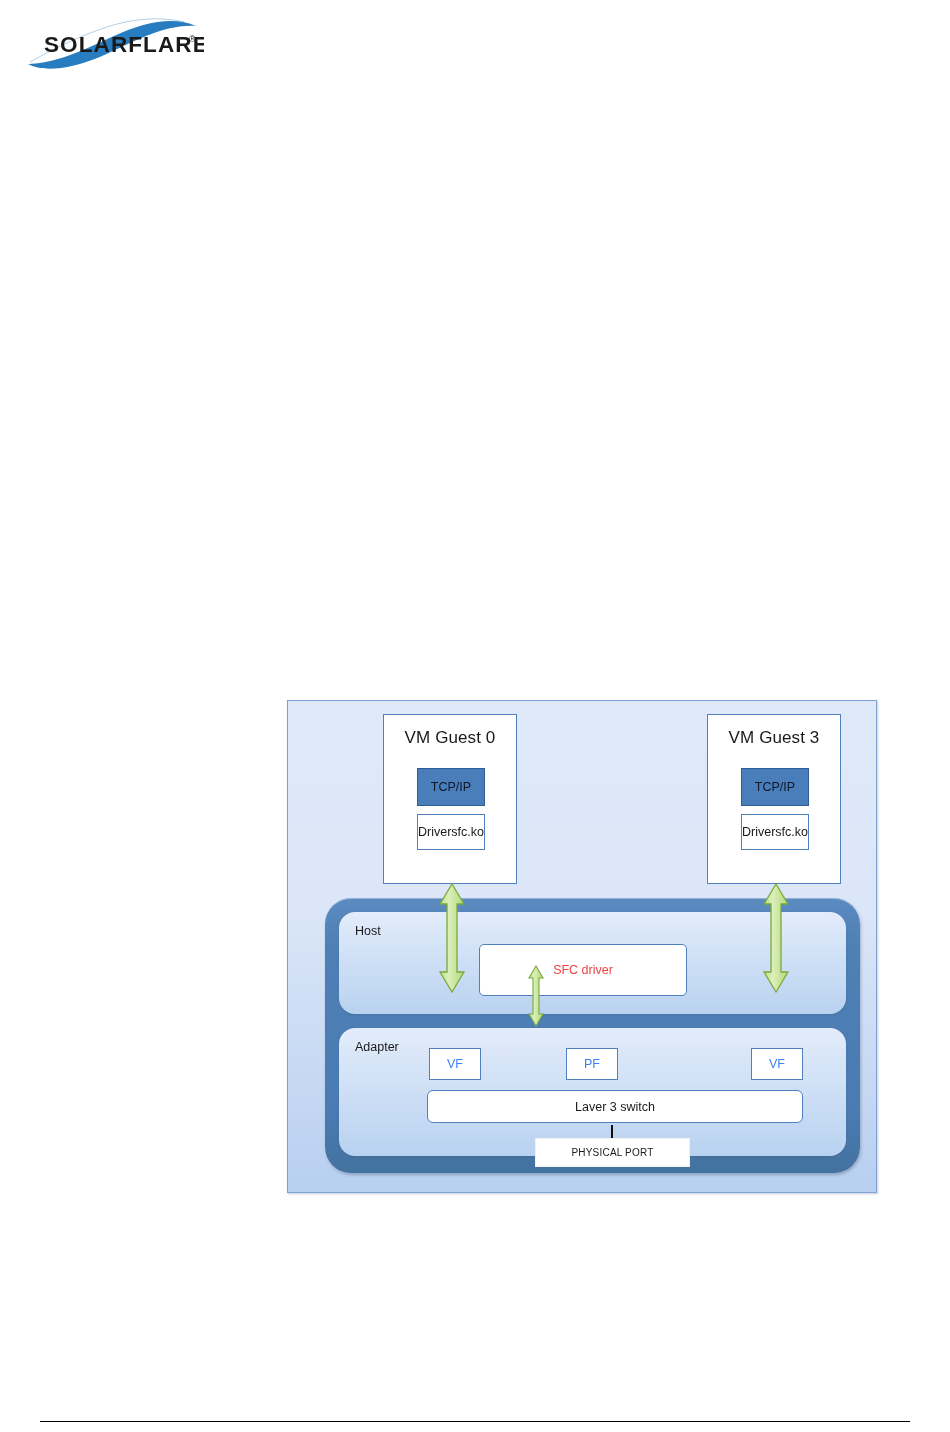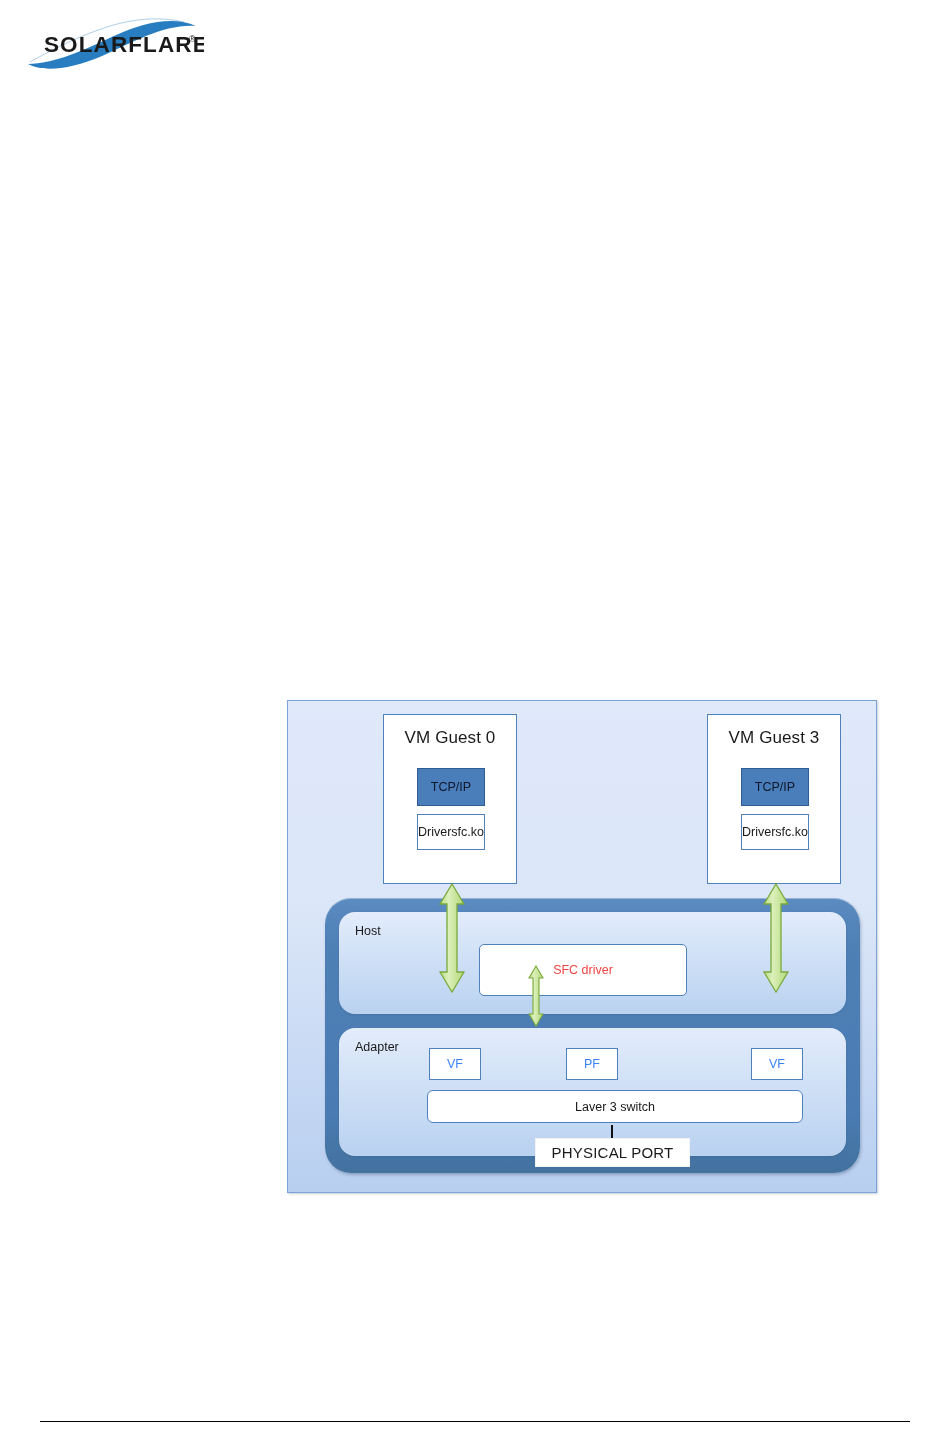--- a/index.html
+++ b/index.html
@@ -122,21 +122,21 @@
 
   .port-line{
     position:absolute;left:324px;top:425px;width:1.5px;height:34px;
     background:#111111;z-index:3;
   }
   .phys-port{
     position:absolute;left:248px;top:438px;width:155px;height:29px;
     background:#ffffff;border:0.8px solid #f2f2f2;
     box-sizing:border-box;
     display:flex;align-items:center;justify-content:center;
-    font-size:15px;color:#1a1a1a;letter-spacing:.2px;
+    font-size:10px;color:#1a1a1a;letter-spacing:.2px;
     z-index:4;
   }
 
   
   .arrow{position:absolute;z-index:5;}
   .arrow svg{display:block;}
   .arrow-vf-left{left:150px;top:182px;}
   .arrow-vf-right{left:474px;top:182px;}
   .arrow-pf{left:240px;top:265px;}
 </style>

